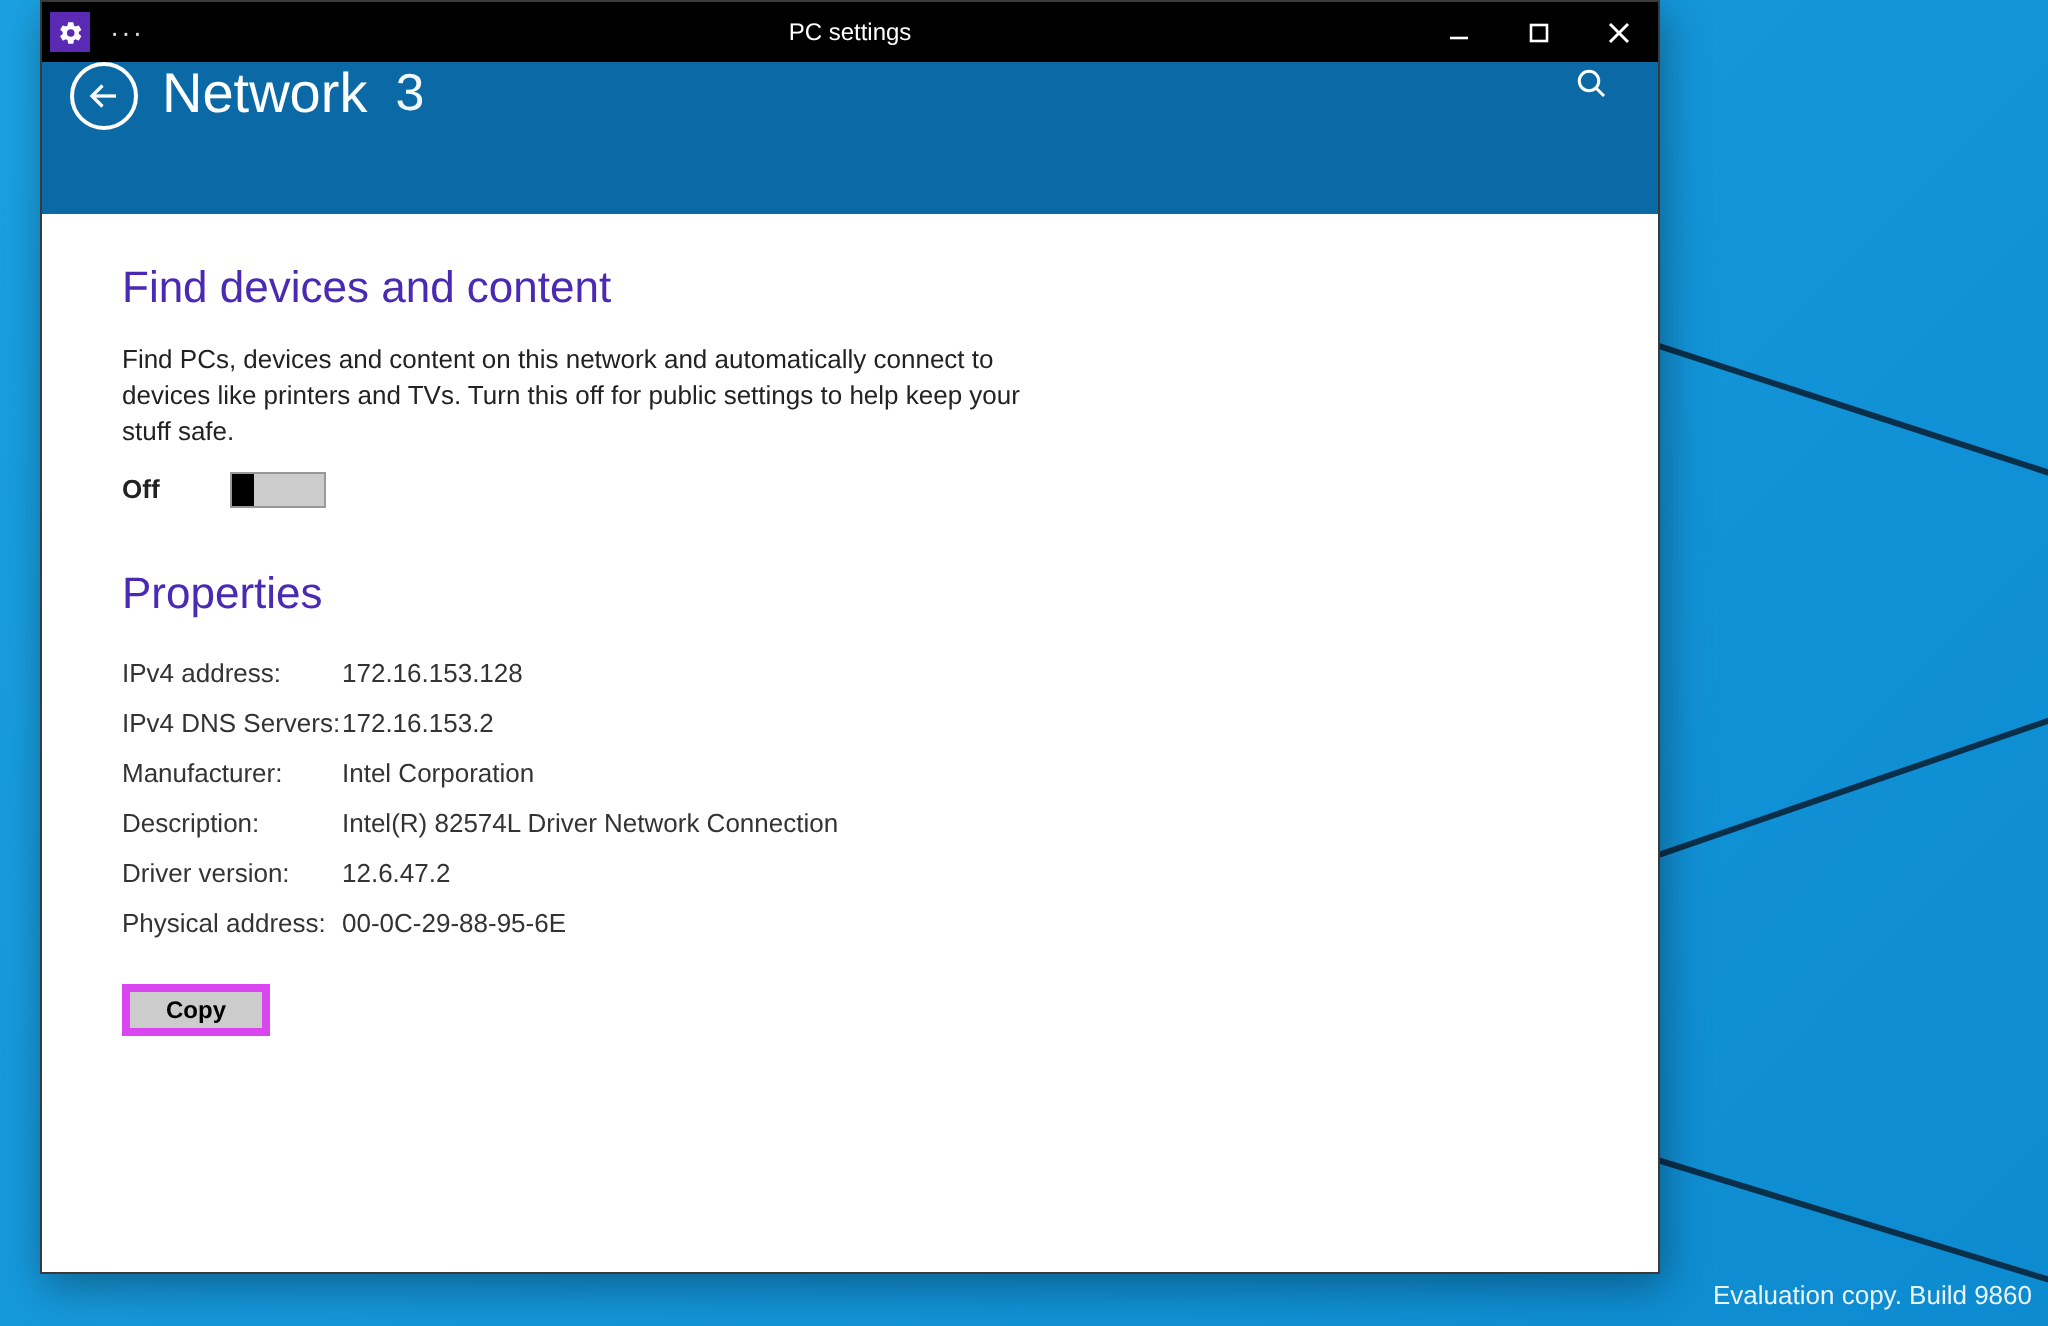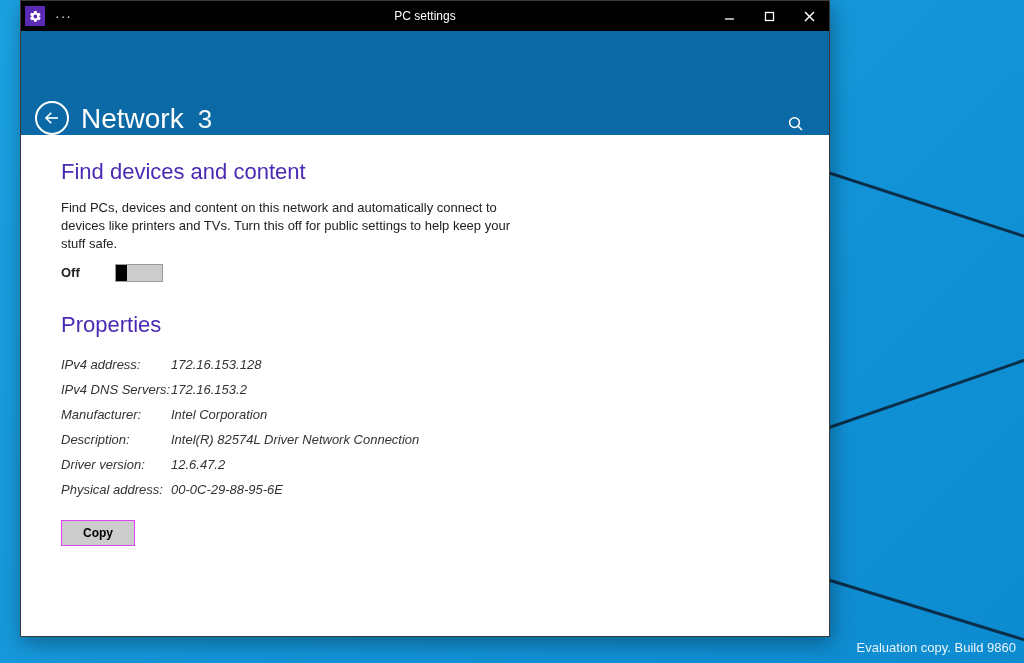--- a/index.html
+++ b/index.html
@@ -40,22 +40,22 @@
   }
   .titlebar-icon svg { fill:#fff; }
   .titlebar-dots { color:#ddd; font-size:14px; letter-spacing:1px; padding-left:4px; }
   .titlebar-title {
     position:absolute; left:0; right:0; text-align:center; font-size:12px; color:#fff; pointer-events:none;
   }
   .win-controls { position:absolute; right:0; top:0; height:100%; display:flex; }
   .win-btn { width:40px; height:100%; display:flex; align-items:center; justify-content:center; color:#fff; font-size:12px; cursor:default; }
   .win-btn svg { stroke:#fff; }
   .header {
-    height: 104px; background:#0b6aa5;
-    display:flex; align-items:flex-end; color:#fff;
+    height: 76px; background:#0b6aa5;
+    display:flex; align-items:flex-start; color:#fff;
     padding:0 22px 0 14px;
   }
   .back-btn {
     width:34px; height:34px; border:2px solid #fff; border-radius:50%;
     display:flex; align-items:center; justify-content:center; margin-right:12px;
     cursor:pointer;
   }
   .back-btn svg { stroke:#fff; }
   .header-title { font-size:28px; font-weight:300; }
   .header-sub { font-size:26px; font-weight:300; margin-left:14px; opacity:0.95;}
@@ -73,26 +73,26 @@
   .section-desc { color:#222; max-width:460px; line-height:1.4; margin-bottom:10px;}
   .toggle-row { display:flex; align-items:center; gap:20px; margin-bottom:30px;}
   .toggle-label { font-weight:600; font-size:13px; width:34px;}
   .toggle {
     width:48px; height:18px; border:1px solid #999; background:#ccc;
     position:relative; cursor:pointer;
   }
   .toggle-thumb {
     position:absolute; left:0; top:0; width:11px; height:100%; background:#000;
   }
-  .props-table { margin-top:8px; margin-bottom:18px;font-style:italic;}
+  .props-table { margin-top:8px; margin-bottom:18px;}
   .prop-row { display:flex; padding:5px 0; font-size:13px;}
   .prop-key { width:110px; color:#333;}
   .prop-val { color:#333; }
   .copy-btn {
-    width:74px; height:26px; background:#ccc; border:1px solid #d946ef;
+    width:74px; height:26px; background:#ccc; border:4px solid #d946ef;
     font-size:12px; font-weight:600; cursor:pointer;
   }
 </style>
 </head>
 <body>
 
 <div class="desktop">
   <div class="deco-line1"></div>
   <div class="deco-line2"></div>
   <div class="deco-line3"></div>

